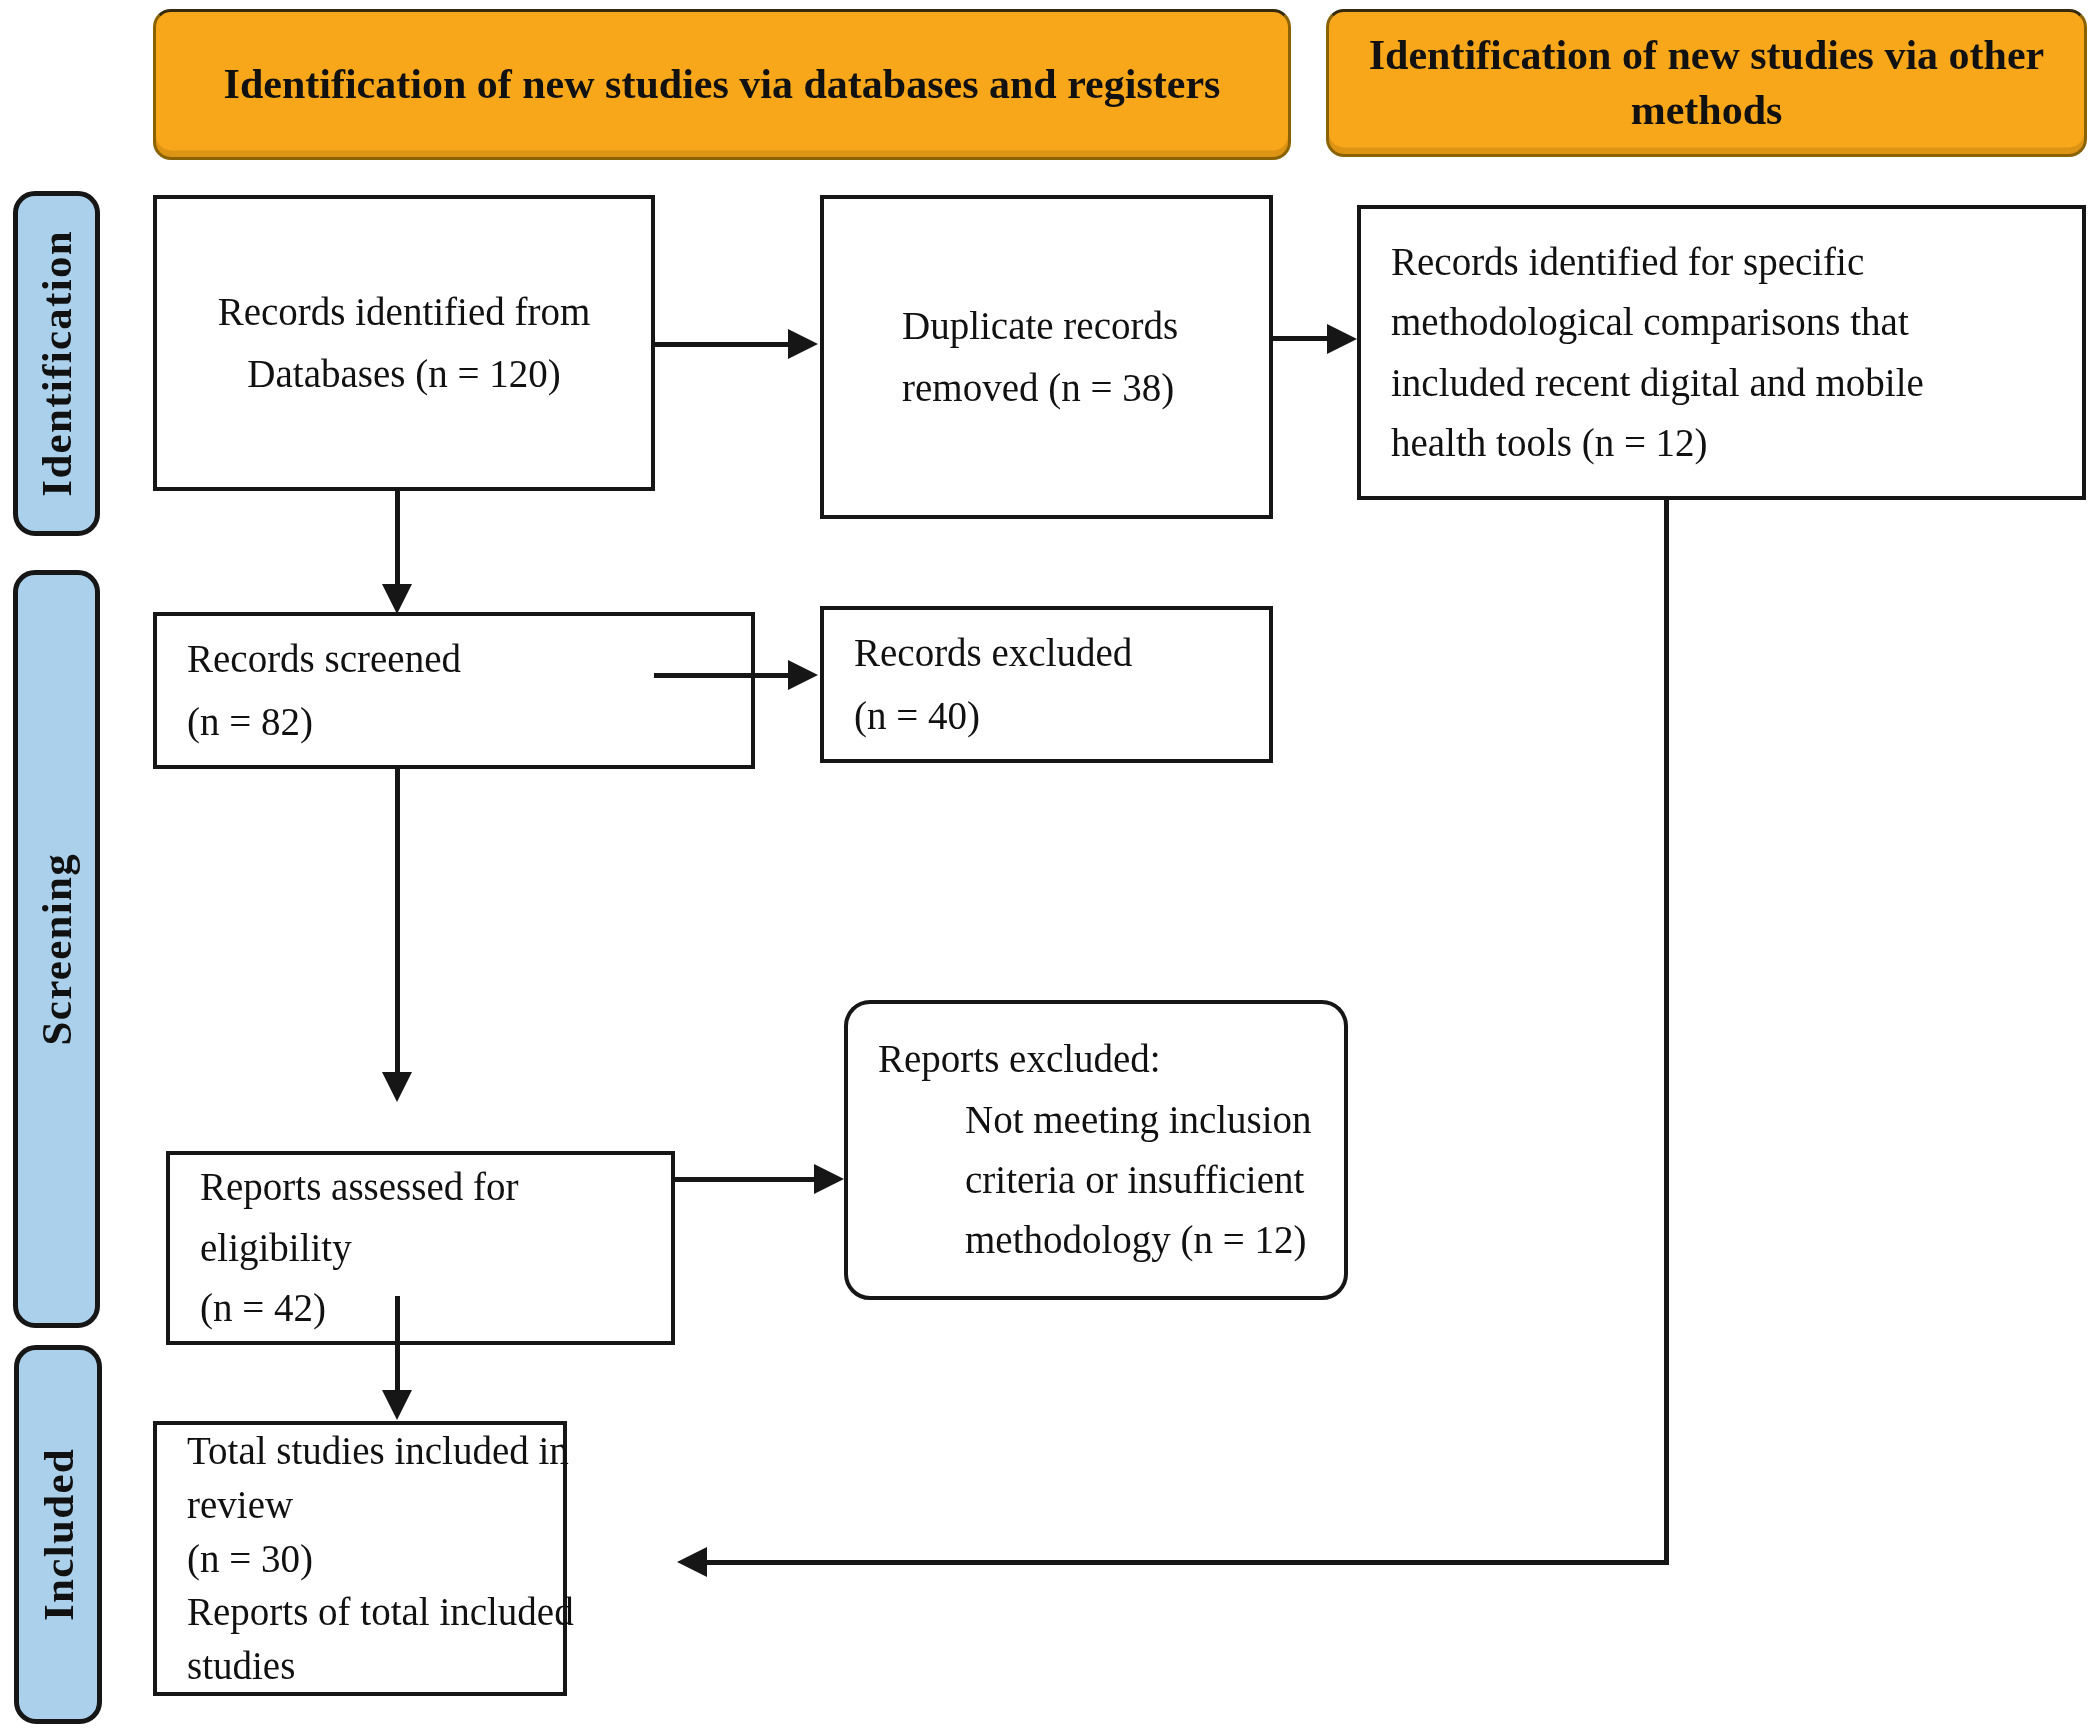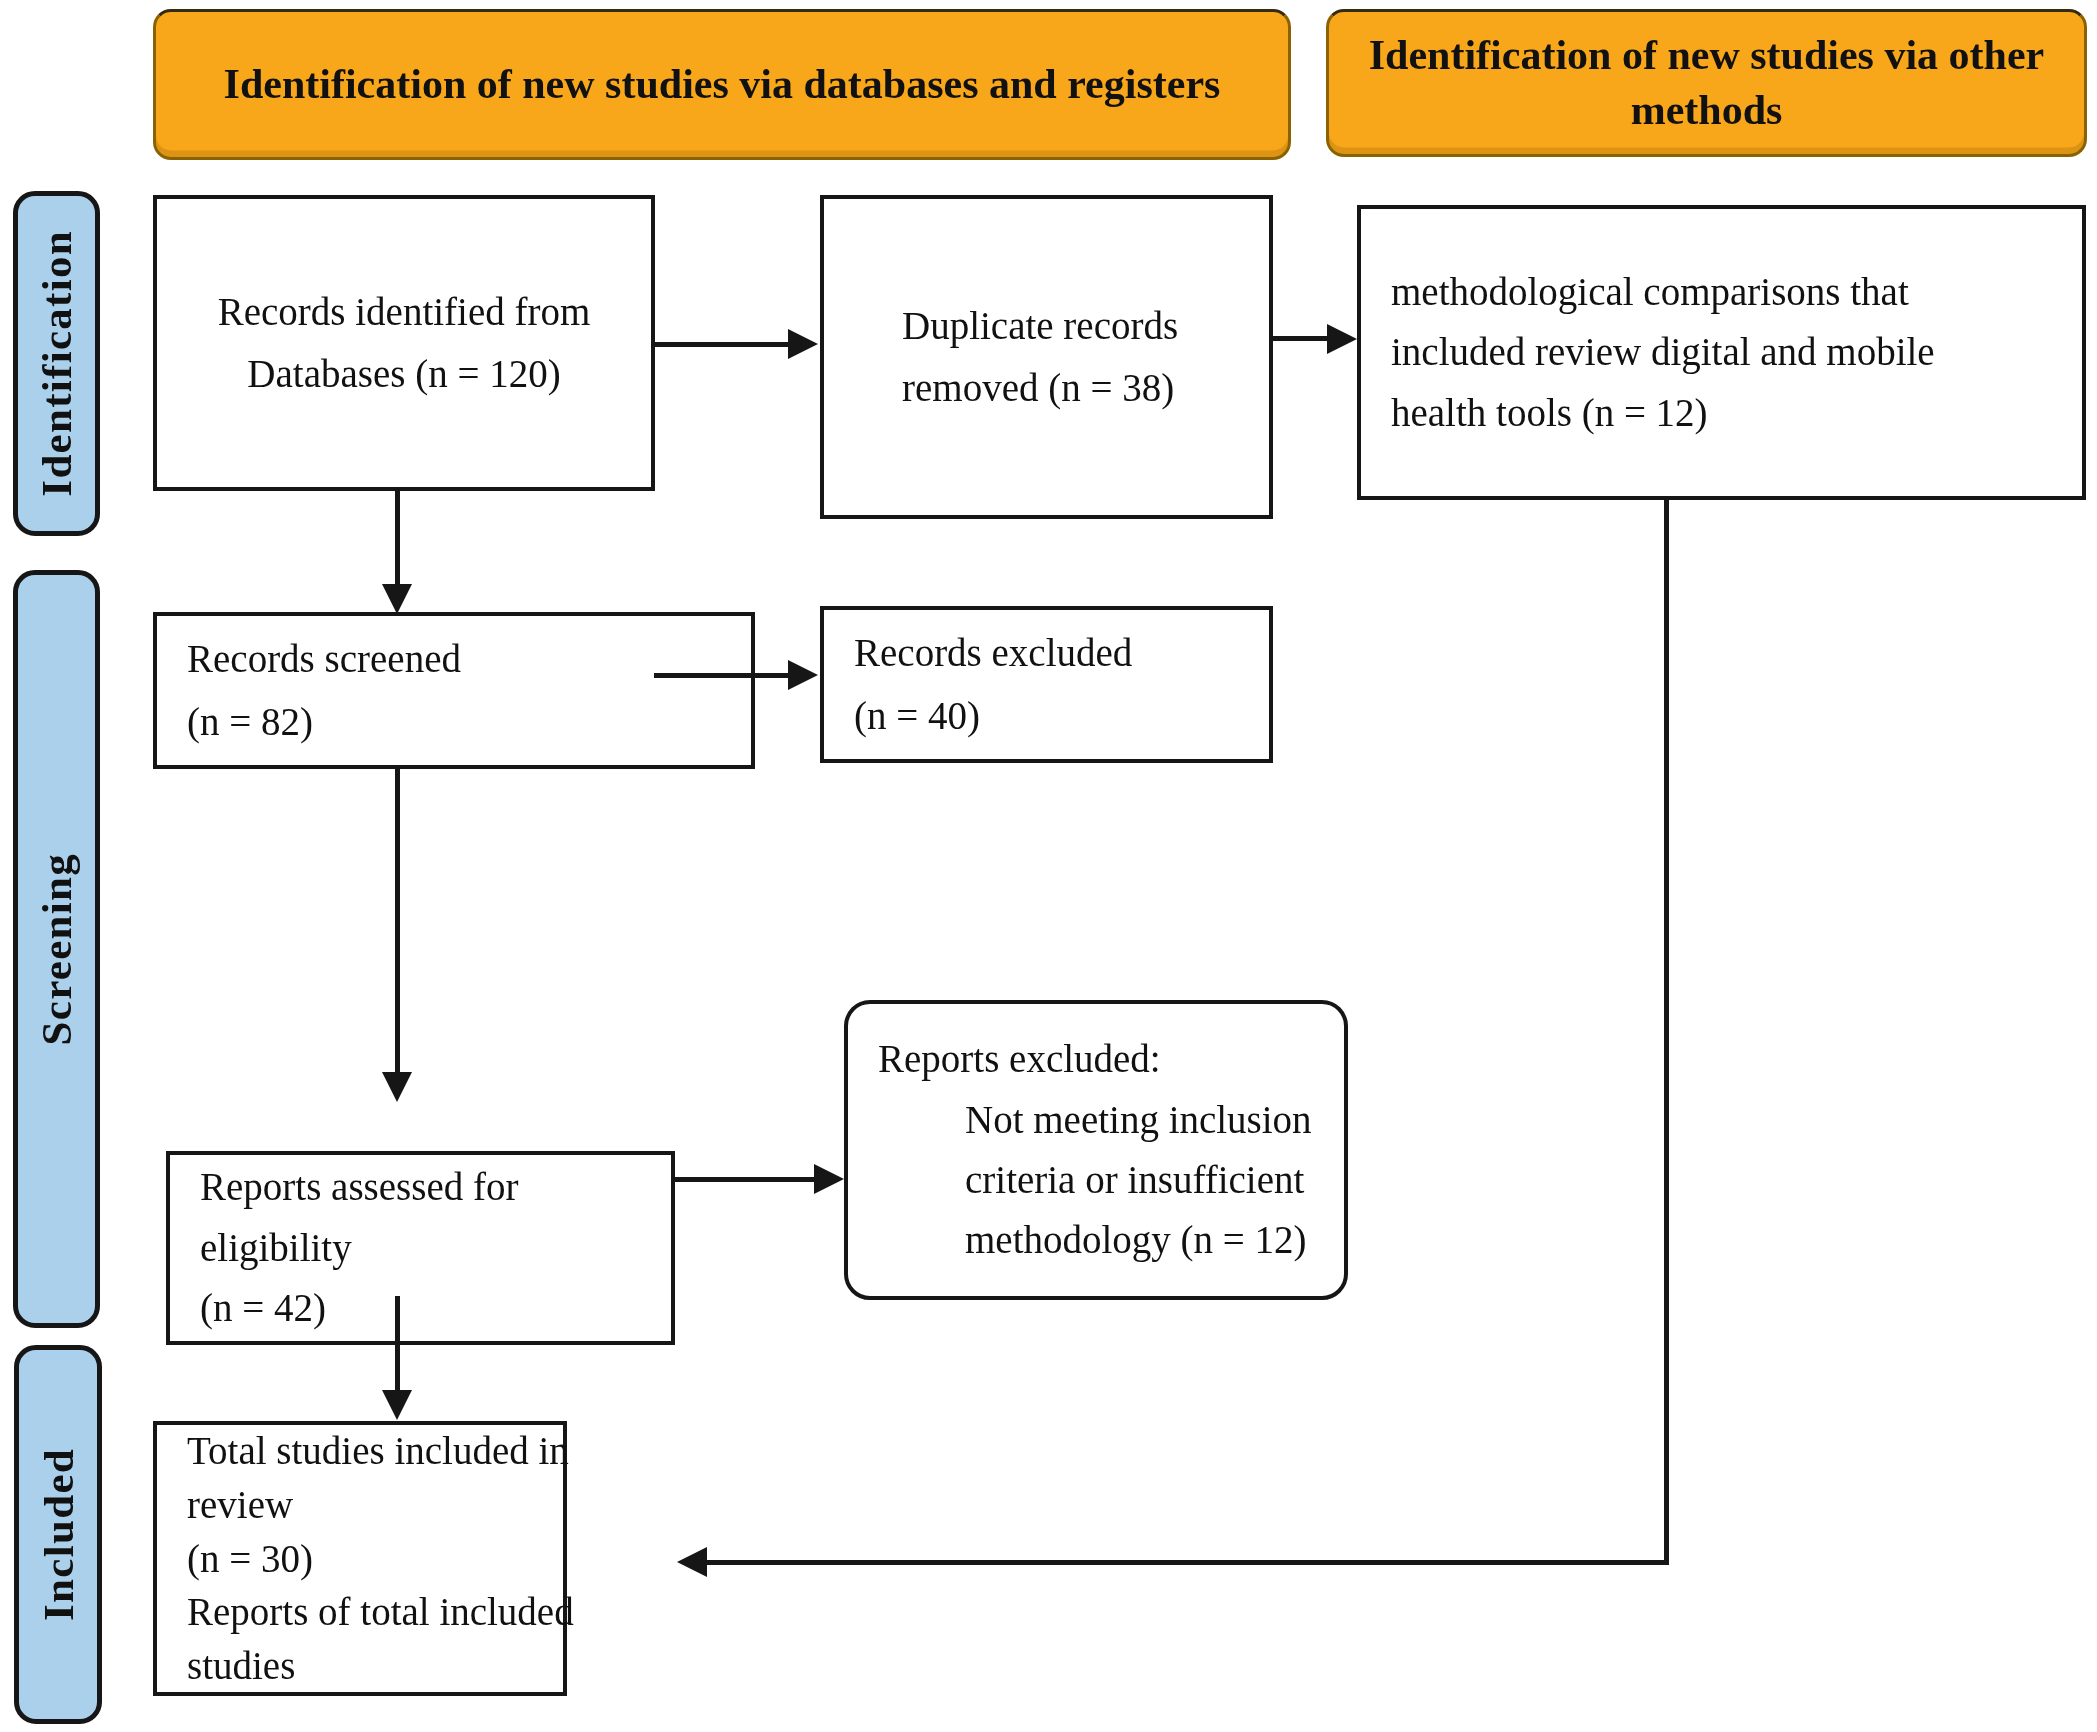--- a/index.html
+++ b/index.html
@@ -98,22 +98,23 @@
     <div class="ln">Records identified from</div>
     <div class="ln">Databases (n = 120)</div>
   </div>
 
   <div class="node pad-xl" style="left:820px; top:195px; width:453px; height:324px;">
     <div class="ln">Duplicate records</div>
     <div class="ln">removed (n = 38)</div>
   </div>
 
   <div class="node mid pad-l" style="left:1357px; top:205px; width:729px; height:295px;">
+    <div class="ln">Records identified for specific</div>
     <div class="ln">methodological comparisons that</div>
-    <div class="ln">included review digital and mobile</div>
+    <div class="ln">included recent digital and mobile</div>
     <div class="ln">health tools (n = 12)</div>
   </div>
 
   <div class="node pad-l" style="left:153px; top:612px; width:602px; height:157px;">
     <div class="ln">Records screened</div>
     <div class="ln">(n = 82)</div>
   </div>
 
   <div class="node pad-l" style="left:820px; top:606px; width:453px; height:157px;">
     <div class="ln">Records excluded</div>

